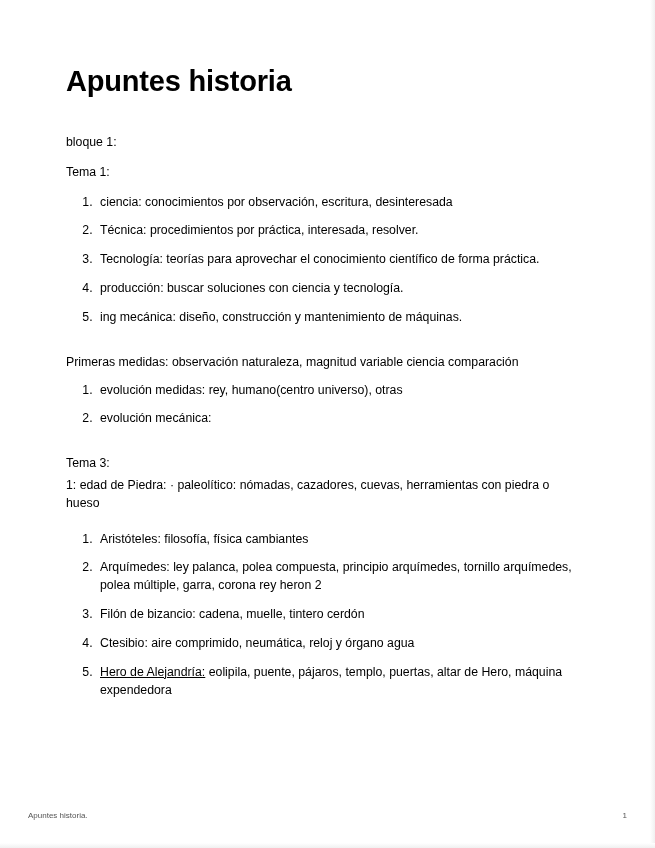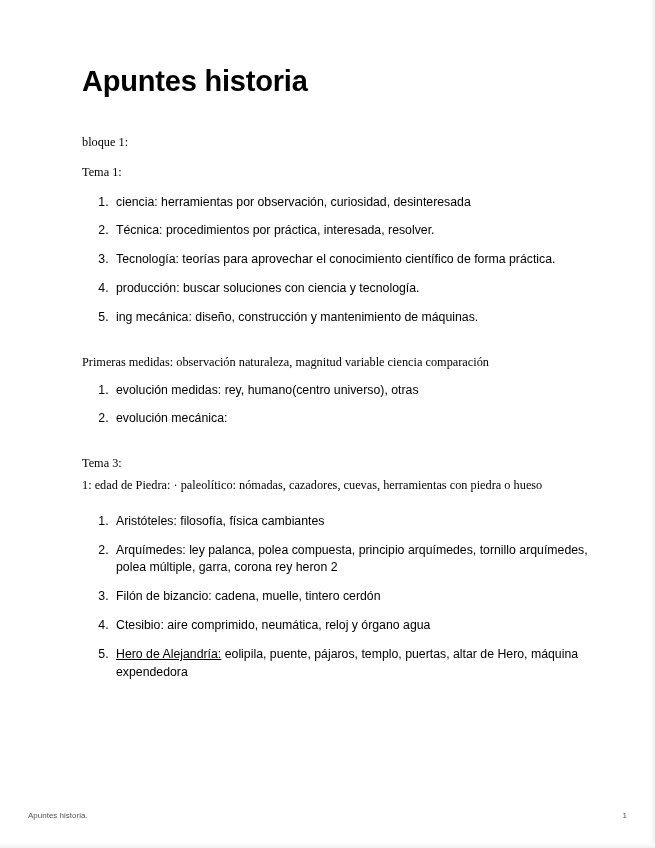--- a/index.html
+++ b/index.html
@@ -16,36 +16,35 @@
     overflow: hidden;
   }
   .page {
     position: absolute;
     inset: 0;
     background: #ffffff;
     padding: 0;
   }
   .content {
     position: absolute;
-    left: 82px;
+    left: 66px;
     top: 66px;
     width: 510px;
   }
   .doc-title {
     font-size: 29px;
     font-weight: bold;
     letter-spacing: -0.2px;
     margin: 0 0 36px 0;
     line-height: 1.1;
   }
   .para {
     font-size: 12.3px;
     line-height: 1.45;
     margin: 0 0 14px 0;
-    font-family: Liberation Serif, serif;
   }
   .para.tight {
     margin-bottom: 4px;
   }
   .para.block {
     margin-bottom: 10px;
   }
   ol.num {
     margin: 0 0 14px 0;
     padding-left: 30px;
@@ -110,21 +109,21 @@
   <div class="content">
 
     <h1 class="doc-title">Apuntes historia</h1>
 
     <p class="para tight">bloque 1:</p>
     <div class="gap-s"></div>
     <p class="para tight">Tema 1:</p>
     <div class="gap-s"></div>
 
     <ol class="num">
-      <li>ciencia: herramientas por observación, curiosidad, desinteresada</li>
+      <li>ciencia: conocimientos por observación, escritura, desinteresada</li>
       <li>Técnica: procedimientos por práctica, interesada, resolver.</li>
       <li>Tecnología: teorías para aprovechar el conocimiento científico de forma práctica.</li>
       <li>producción: buscar soluciones con ciencia y tecnología.</li>
       <li>ing mecánica: diseño, construcción y mantenimiento de máquinas.</li>
     </ol>
 
     <div class="gap-m"></div>
 
     <p class="para block">Primeras medidas: observación naturaleza, magnitud variable ciencia comparación</p>
 

